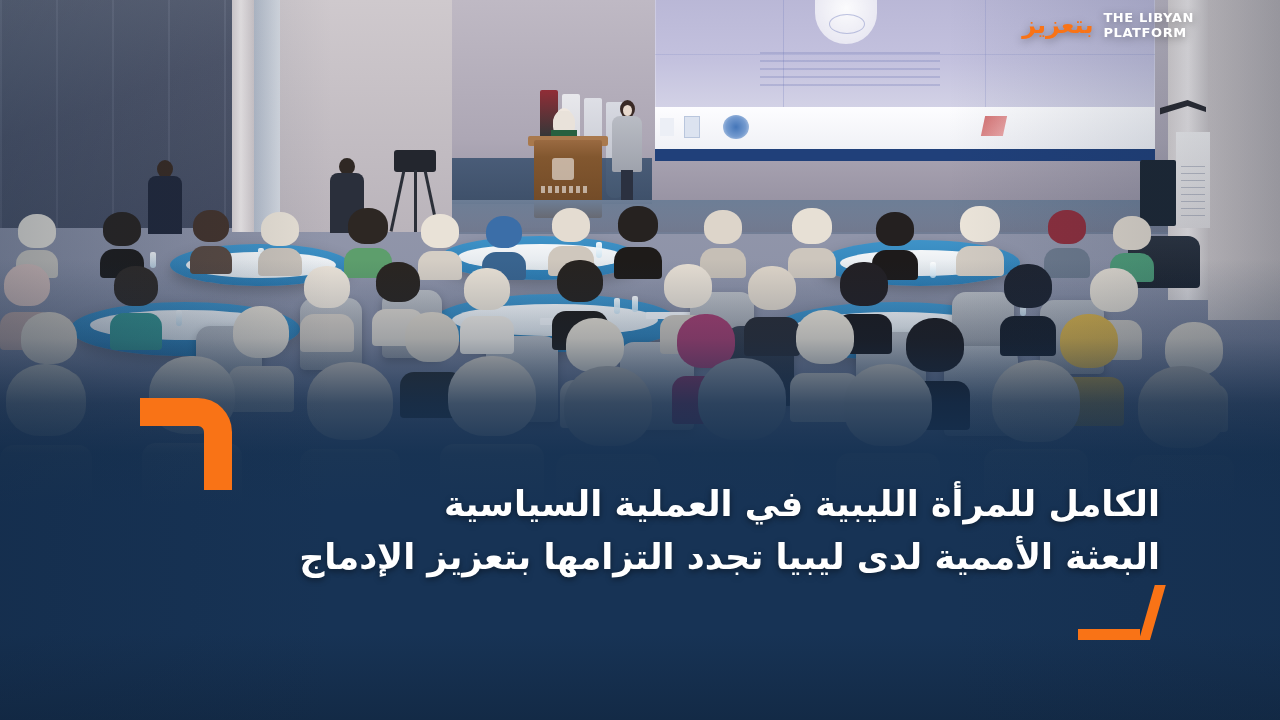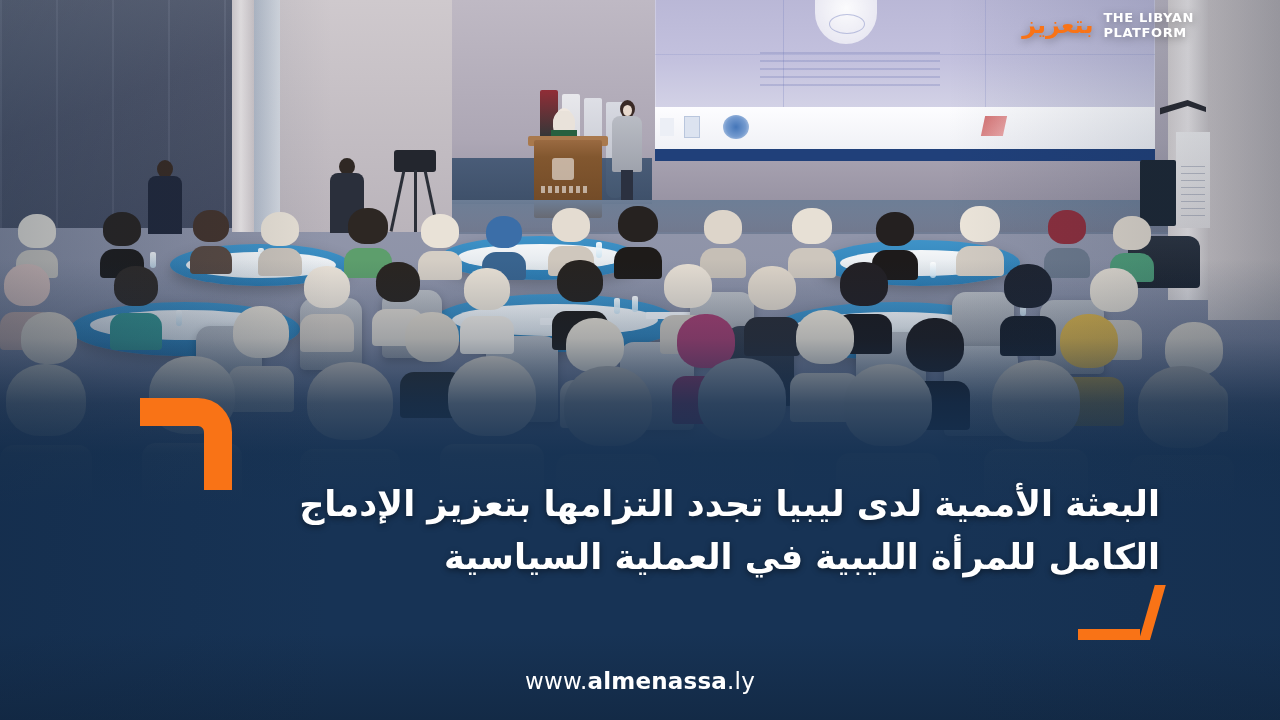--- a/index.html
+++ b/index.html
@@ -600,21 +600,18 @@
     </div>
   </div>
 
   <div class="bracket-tl"></div>
   <div class="bracket-br">
     <div class="b1"></div>
       <div class="b2"></div>
   </div>
 
   <div class="headline">
+    <div>الكامل للمرأة الليبية في العملية السياسية</div>
     <div>البعثة الأممية لدى ليبيا تجدد التزامها بتعزيز الإدماج</div>
-    <div>الكامل للمرأة الليبية في العملية السياسية</div>
   </div>
 
-  <div class="url">
-    <span class="thin">www.</span><b>almenassa</b><span class="thin">.ly</span>
-  </div>
 
 </div>
 
 </body></html>

